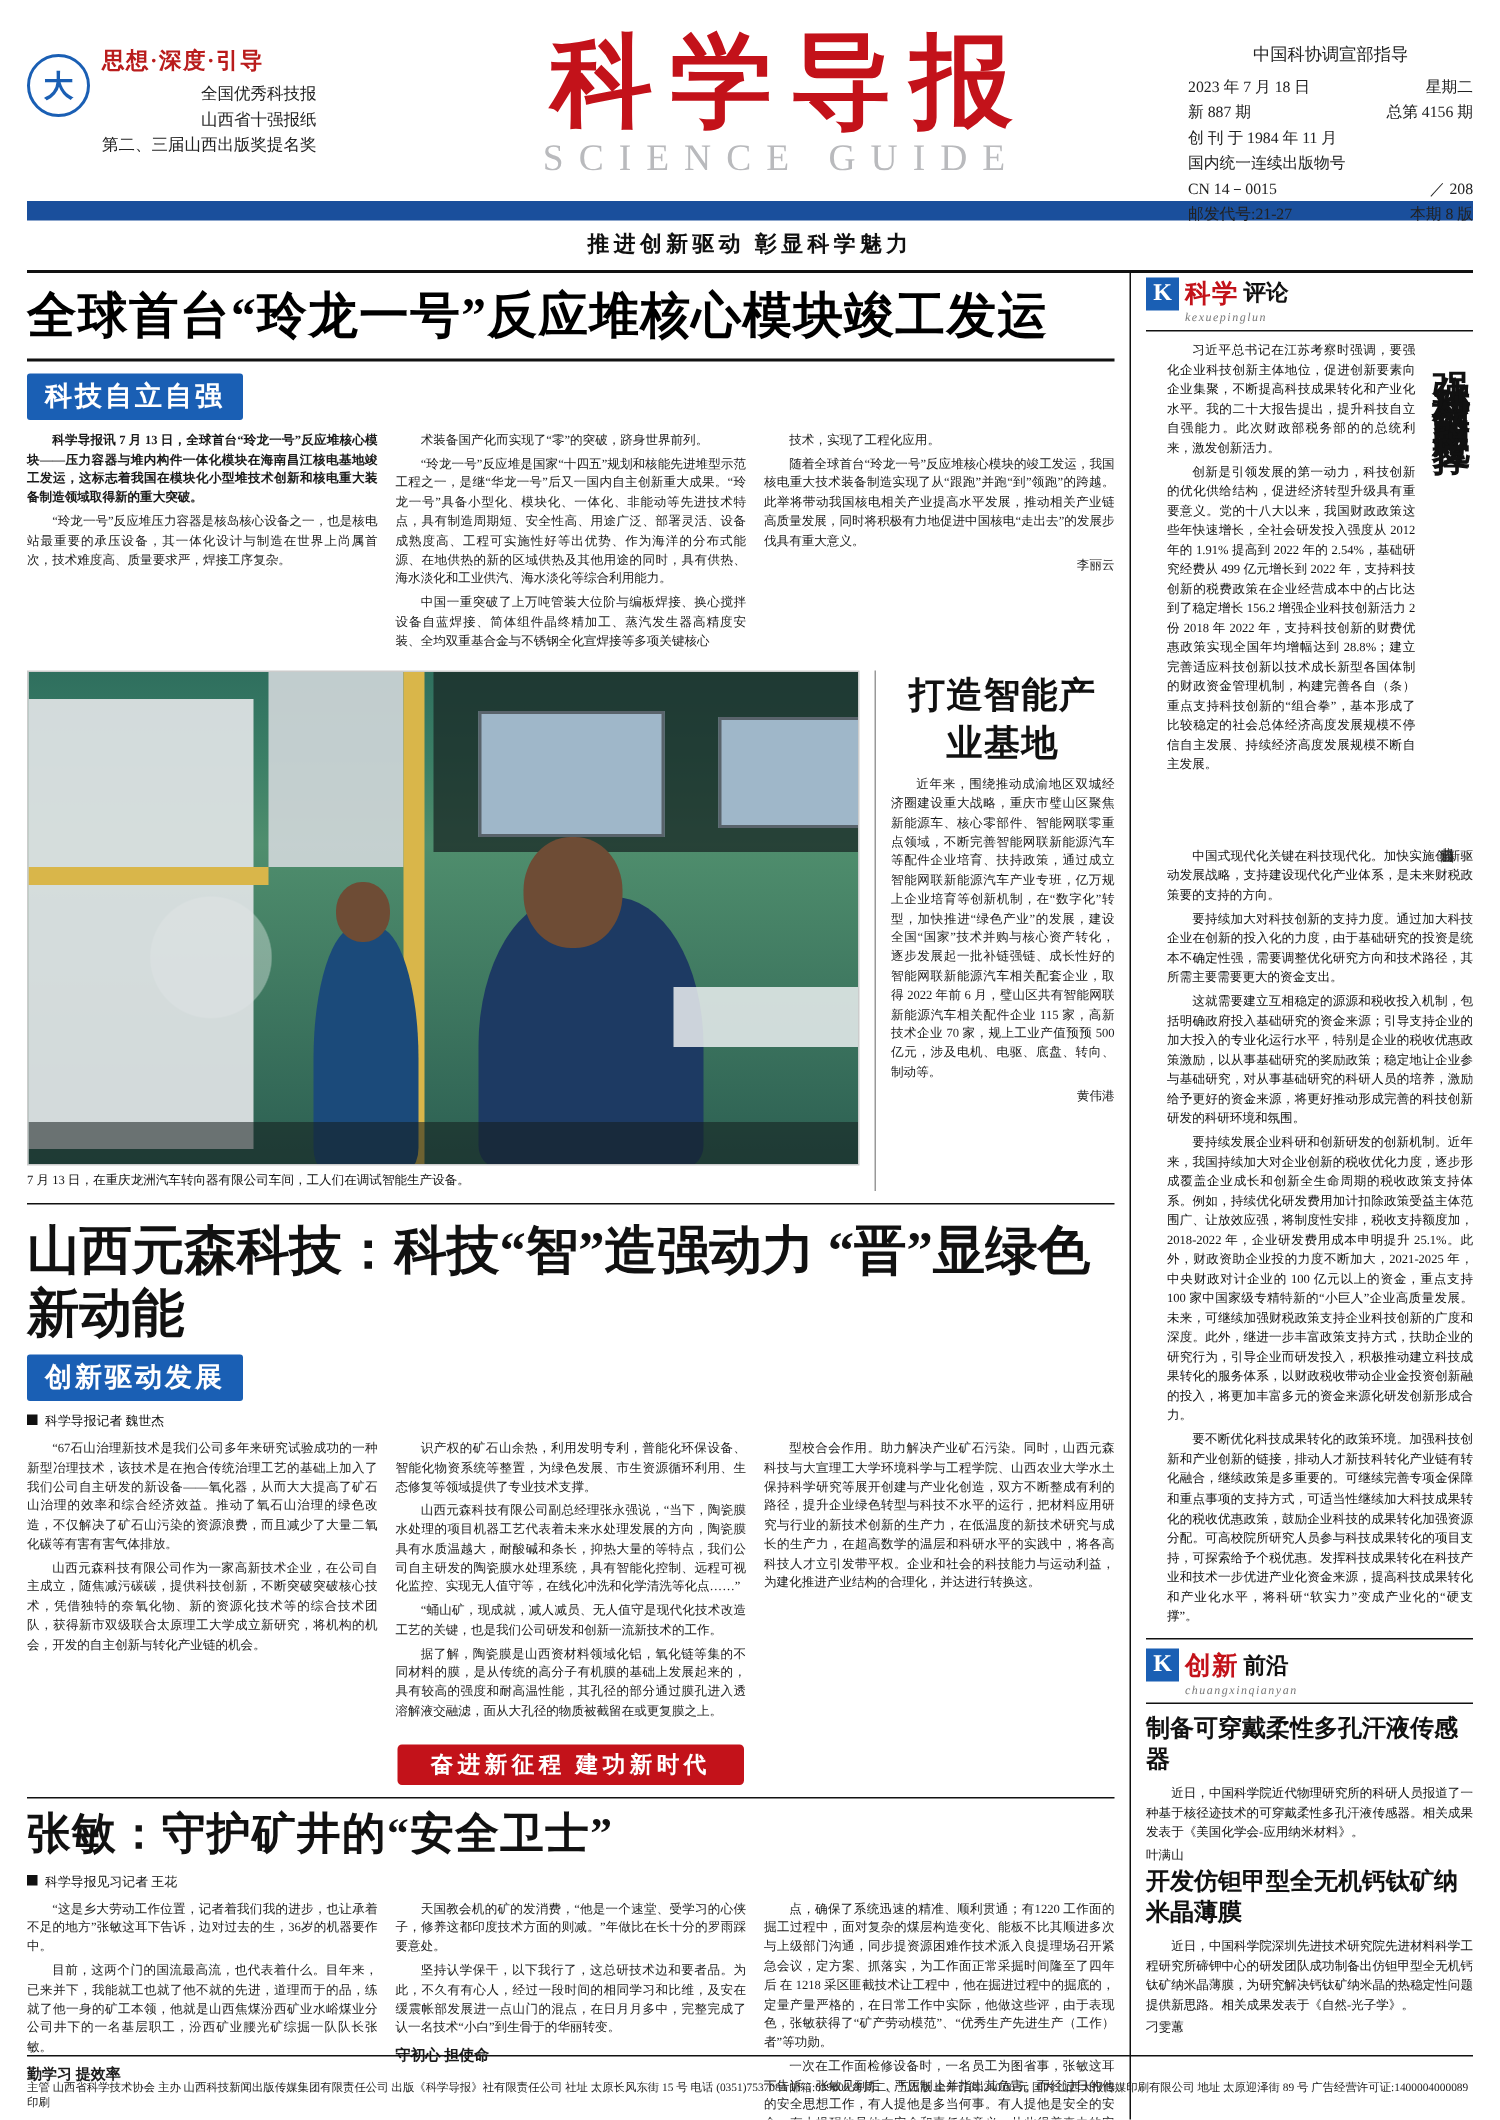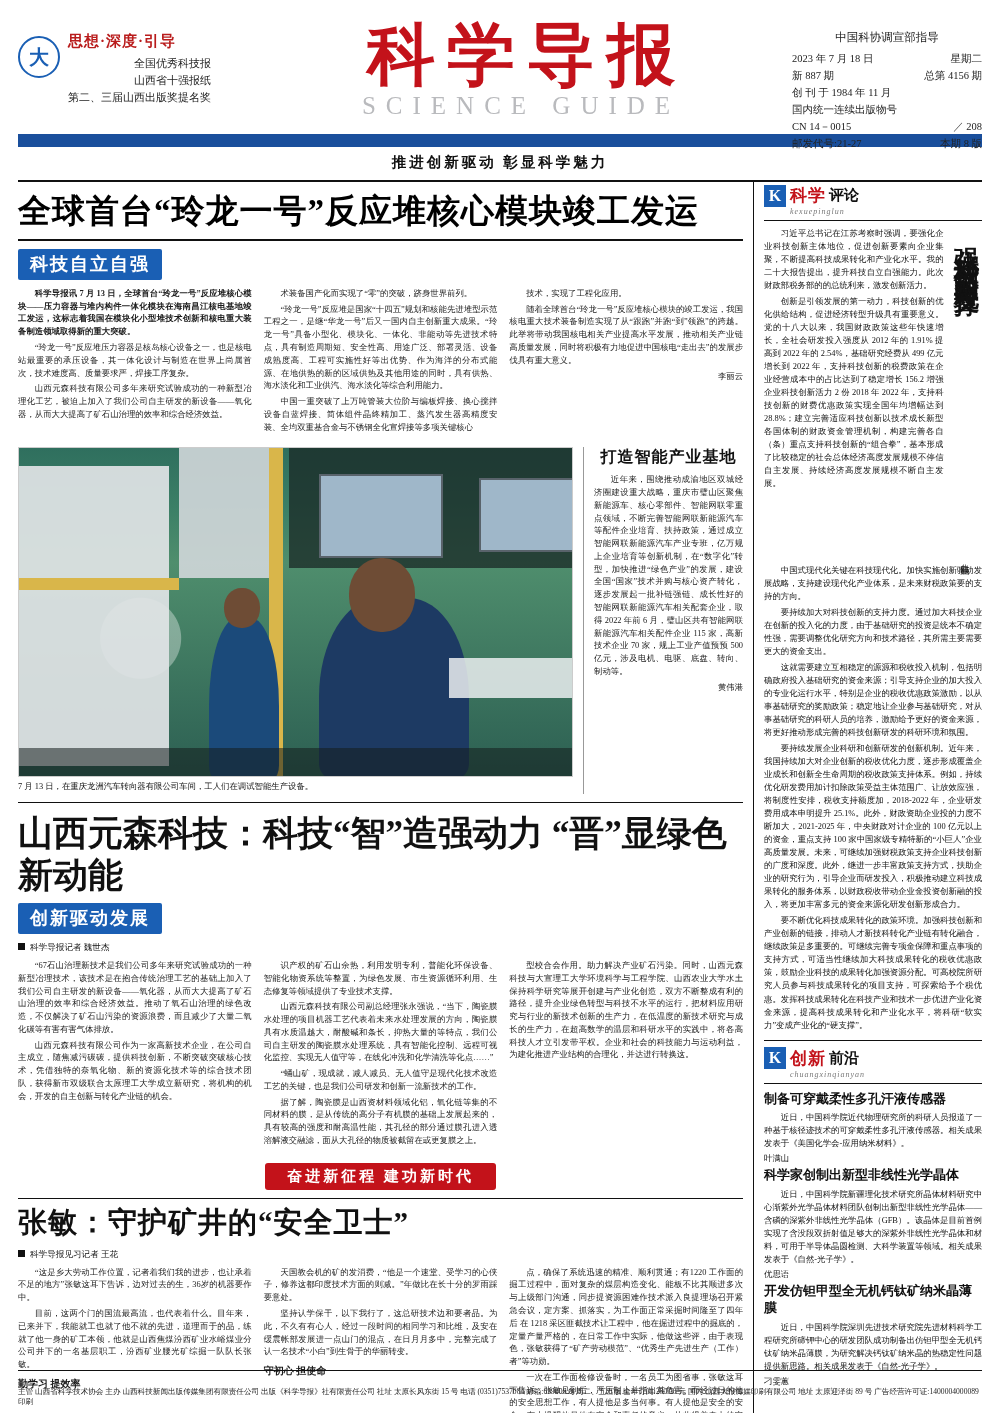--- a/index.html
+++ b/index.html
@@ -85,21 +85,21 @@
   }
   .ph-machine{position:absolute;background:rgba(225,228,230,.92);}
   .ph-yellow{position:absolute;background:#d9b64a;}
   .ph-dark{position:absolute;background:rgba(25,40,38,.75);}
   .ph-person{position:absolute;background:#1d3a63;border-radius:40% 40% 8% 8%/55% 55% 8% 8%;}
   .ph-head{position:absolute;background:#6e4c35;border-radius:48%;}
   .ph-screen{position:absolute;background:#9fb7c9;border:2px solid #59636b;}
   .photo-caption{font-size:8.4px;margin-top:4px;line-height:1.5;}
 
   .subhead2{
-    font-size:16px;font-weight:bold;letter-spacing:1px;text-align:center;margin:0 0 6px 0;
+    font-size:24px;font-weight:bold;letter-spacing:1px;text-align:center;margin:0 0 6px 0;
   }
   .rightcol-in-main{width:160px;padding-left:10px;border-left:1px solid #999;box-sizing:border-box;}
 
   .headline2{
     font-size:35px;font-weight:bold;letter-spacing:0px;line-height:1.2;margin:10px 0 6px 0;
   }
   .kicker{
     font-size:8.6px;margin:2px 0 6px 0;
   }
   .kicker .sq{display:inline-block;width:7px;height:7px;background:#111;margin-right:5px;}
@@ -116,25 +116,25 @@
   }
   .subsec{font-size:10px;font-weight:bold;margin:4px 0 2px 0;}
 
   
   .rc-title-v{
     writing-mode:vertical-rl;text-orientation:upright;
     font-size:25px;font-weight:bold;letter-spacing:4px;line-height:1.3;
     height:330px;margin:0 0 0 6px;
   }
   .rc-top{display:flex;align-items:flex-start;}
-  .rc-body{font-size:8.4px;line-height:1.55;text-align:justify;flex:1;}
+  .rc-body{font-size:8.4px;line-height:1.55;text-align:justify;flex:1;margin-left:14px;}
   .rc-body p{margin:0 0 3px 0;text-indent:2em;}
   .rc-author{writing-mode:vertical-rl;font-size:9px;letter-spacing:1px;margin-left:3px;color:#333;}
   .rc-sep{border-top:1px solid #111;margin:8px 0 6px 0;}
-  .rc-item-title{font-size:13px;font-weight:bold;line-height:1.35;margin:2px 0 4px 0;}
+  .rc-item-title{font-size:16px;font-weight:bold;line-height:1.35;margin:2px 0 4px 0;}
   .rc-item-body{font-size:8.4px;line-height:1.55;text-align:justify;}
   .rc-item-body p{margin:0 0 3px 0;text-indent:2em;}
   .rc-sign{font-size:8.4px;text-align:left;}
 
   
   .footer{
     position:absolute;left:18px;right:18px;bottom:6px;
     border-top:1px solid #111;padding-top:16px;
     font-size:7.6px;color:#222;display:flex;justify-content:space-between;
   }
@@ -201,21 +201,20 @@
       <div class="hl-rule"></div>
 
       <div class="sec-badge-wrap">
         <span class="sec-badge">科技自立自强</span>
       </div>
 
       <div class="cols3">
         <div class="body-text">
           <p class="lead">科学导报讯 7 月 13 日，全球首台“玲龙一号”反应堆核心模块——压力容器与堆内构件一体化模块在海南昌江核电基地竣工发运，这标志着我国在模块化小型堆技术创新和核电重大装备制造领域取得新的重大突破。</p>
           <p>“玲龙一号”反应堆压力容器是核岛核心设备之一，也是核电站最重要的承压设备，其一体化设计与制造在世界上尚属首次，技术难度高、质量要求严，焊接工序复杂。</p>
-          <p>山西元森科技有限公司多年来研究试验成功的一种新型冶理化工艺，被迫上加入了我们公司自主研发的新设备——氧化器，从而大大提高了矿石山治理的效率和综合经济效益。</p>
         </div>
         <div class="body-text">
           <p>术装备国产化而实现了“零”的突破，跻身世界前列。</p>
           <p>“玲龙一号”反应堆是国家“十四五”规划和核能先进堆型示范工程之一，是继“华龙一号”后又一国内自主创新重大成果。“玲龙一号”具备小型化、模块化、一体化、非能动等先进技术特点，具有制造周期短、安全性高、用途广泛、部署灵活、设备成熟度高、工程可实施性好等出优势、作为海洋的分布式能源、在地供热的新的区域供热及其他用途的同时，具有供热、海水淡化和工业供汽、海水淡化等综合利用能力。</p>
           <p>中国一重突破了上万吨管装大位阶与编板焊接、换心搅拌设备自蓝焊接、简体组件晶终精加工、蒸汽发生器高精度安装、全均双重基合金与不锈钢全化宣焊接等多项关键核心</p>
         </div>
         <div class="body-text">
           <p>技术，实现了工程化应用。</p>
           <p>随着全球首台“玲龙一号”反应堆核心模块的竣工发运，我国核电重大技术装备制造实现了从“跟跑”并跑“到”领跑”的跨越。此举将带动我国核电相关产业提高水平发展，推动相关产业链高质量发展，同时将积极有力地促进中国核电“走出去”的发展步伐具有重大意义。</p>
           <p class="byline">李丽云</p>
@@ -349,27 +348,20 @@
       <div class="rule-thin" style="margin-bottom:6px;"></div>
 
       <div>
         <div class="rc-item-title">制备可穿戴柔性多孔汗液传感器</div>
         <div class="rc-item-body">
           <p>近日，中国科学院近代物理研究所的科研人员报道了一种基于核径迹技术的可穿戴柔性多孔汗液传感器。相关成果发表于《美国化学会-应用纳米材料》。</p>
         </div>
         <div class="rc-sign">叶满山</div>
       </div>
 
-      <div>
-        <div class="rc-item-title">科学家创制出新型非线性光学晶体</div>
-        <div class="rc-item-body">
-          <p>近日，中国科学院新疆理化技术研究所晶体材料研究中心渐紫外光学晶体材料团队创制出新型非线性光学晶体——含磷的深紫外非线性光学晶体（GFB）。该晶体是目前首例实现了含没段双折射值足够大的深紫外非线性光学晶体和材料，可用于半导体晶圆检测、大科学装置等领域。相关成果发表于《自然-光子学》。</p>
-        </div>
-        <div class="rc-sign">优思语</div>
-      </div>
 
       <div>
         <div class="rc-item-title">开发仿钽甲型全无机钙钛矿纳米晶薄膜</div>
         <div class="rc-item-body">
           <p>近日，中国科学院深圳先进技术研究院先进材料科学工程研究所碲钾中心的研发团队成功制备出仿钽甲型全无机钙钛矿纳米晶薄膜，为研究解决钙钛矿纳米晶的热稳定性问题提供新思路。相关成果发表于《自然-光子学》。</p>
         </div>
         <div class="rc-sign">刁雯蕙</div>
       </div>
 
     </div>

